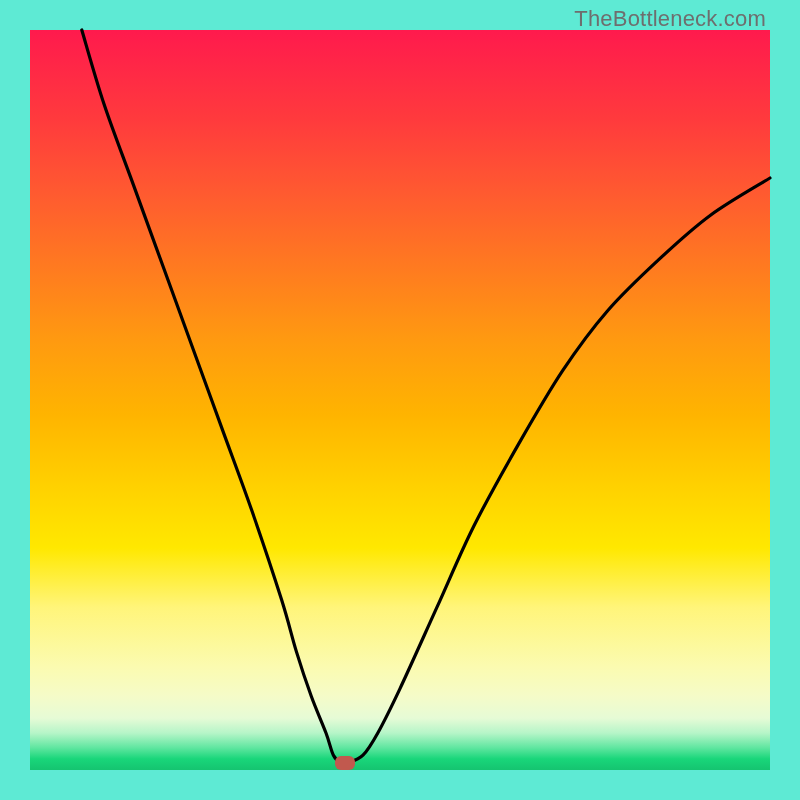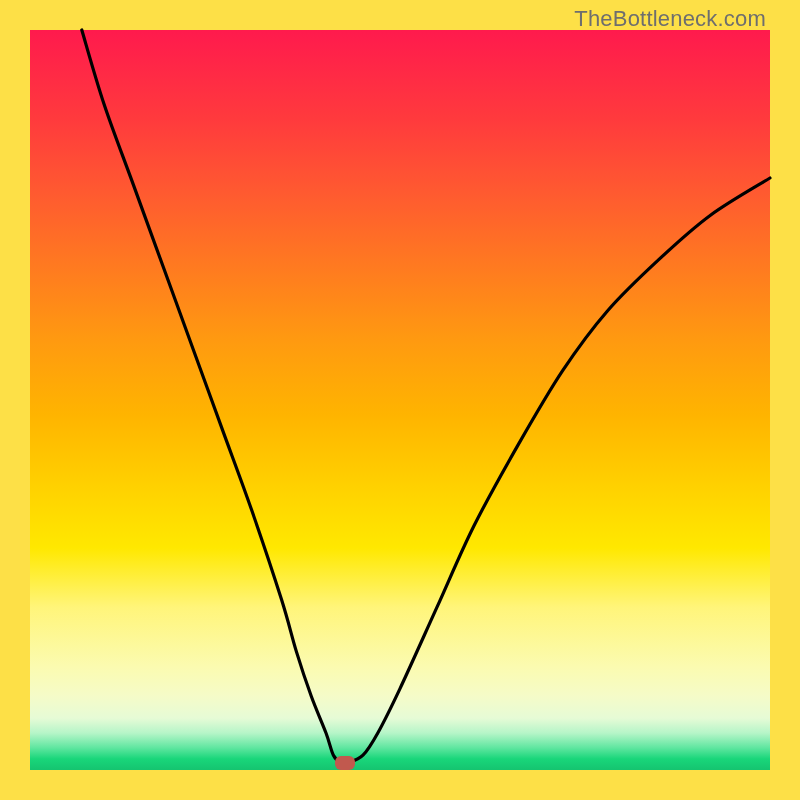--- a/index.html
+++ b/index.html
@@ -8,21 +8,21 @@
     width: 800px;
     height: 800px;
     background: #000;
     overflow: hidden;
     font-family: Arial, Helvetica, sans-serif;
   }
   .frame {
     position: relative;
     width: 800px;
     height: 800px;
-    background: #fde047;
+    background: #5eead4;
   }
   .plot-area {
     position: absolute;
     left: 30px;
     top: 30px;
     width: 740px;
     height: 740px;
     
     background: linear-gradient(
       to bottom,

